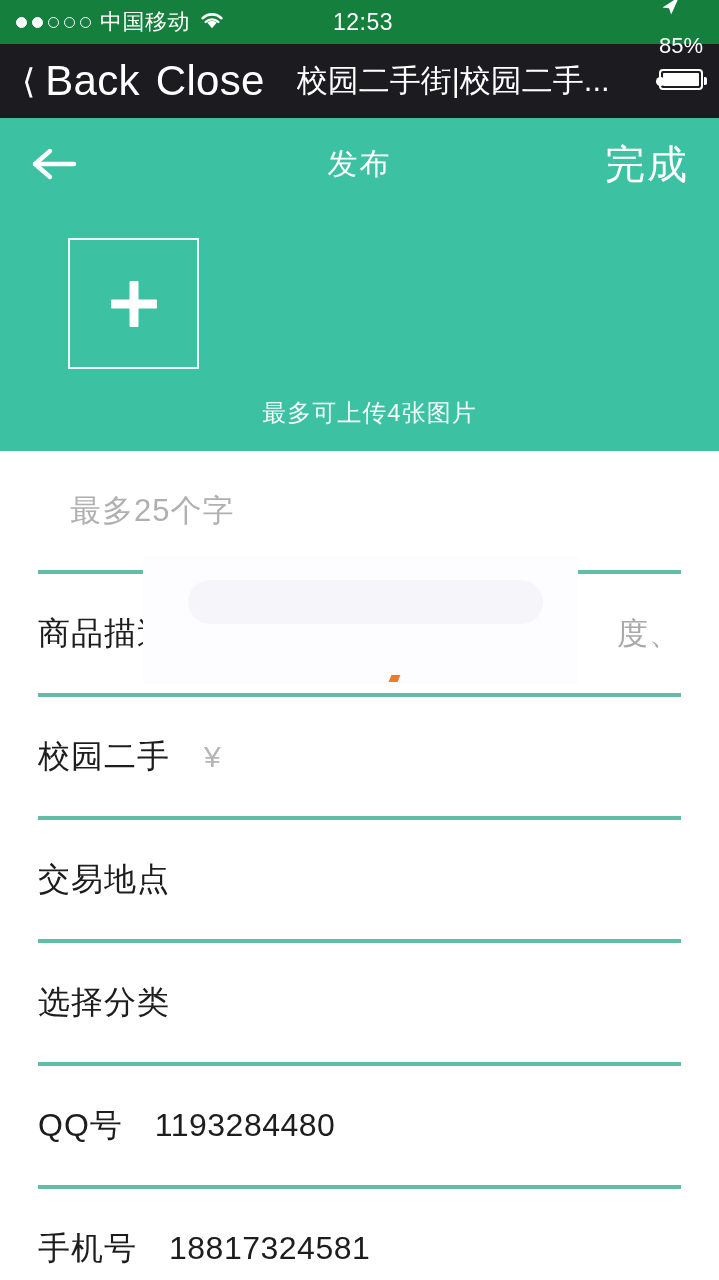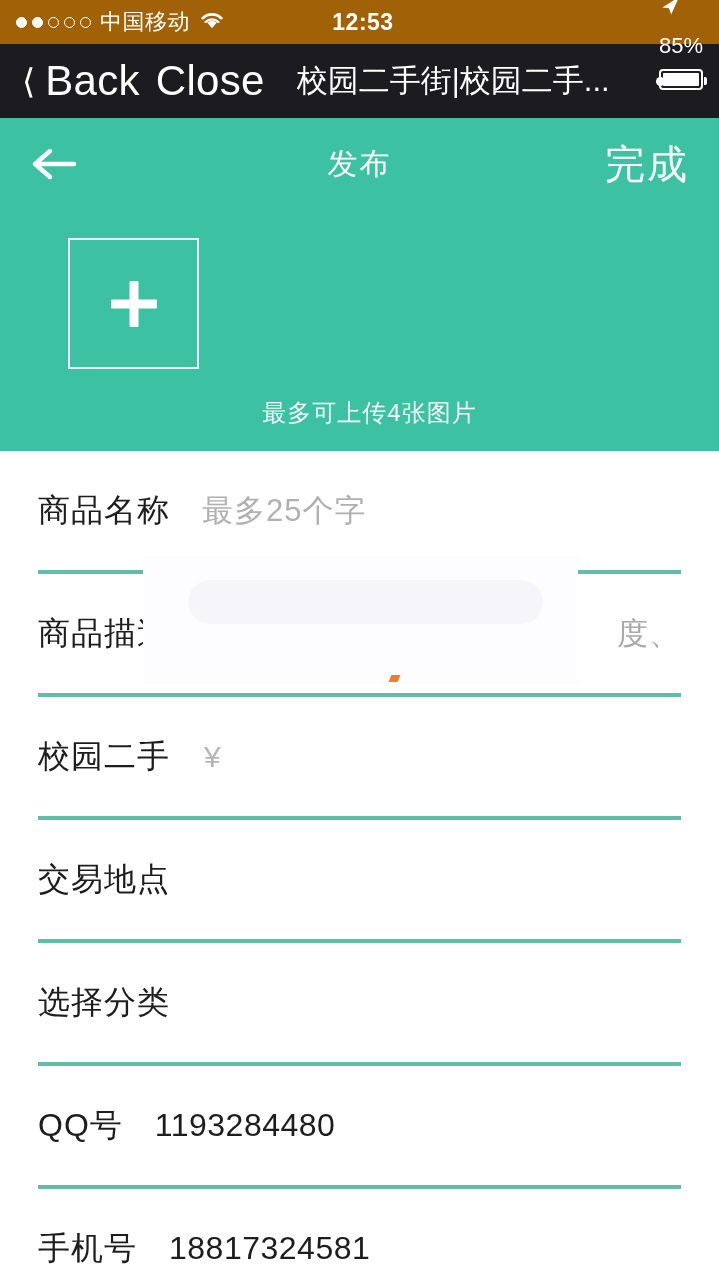--- a/index.html
+++ b/index.html
@@ -6,33 +6,33 @@
   html, body {
     width:719px; height:1280px;
     background:#ffffff;
     font-family:"Liberation Sans", "DejaVu Sans", sans-serif;
     overflow:hidden;
   }
   .phone { position:relative; width:719px; height:1280px; background:#fff; }
 
   
   .statusbar {
-    height:44px; background:#a16207; color:#fff;
+    height:44px; background:#15803d; color:#fff;
     display:flex; align-items:center; position:relative;
     padding:0 16px; font-size:23px;
   }
   .sb-left { display:flex; align-items:center; gap:9px; }
   .dots { display:flex; align-items:center; gap:5px; }
   .dot { width:11px; height:11px; border-radius:50%; border:1.6px solid #fff; }
   .dot.filled { background:#fff; }
   .carrier { font-size:22px; letter-spacing:.5px; }
   .wifi-icon { display:block; }
   .sb-center {
     position:absolute; left:0; right:0; text-align:center;
-    font-size:23px; font-weight:700; letter-spacing:.5px;
+    font-size:23px; font-weight:400; letter-spacing:.5px;
     pointer-events:none;
     padding-left:7px;
   }
   .sb-right {
     margin-left:auto; display:flex; gap:10px;
     position:relative; z-index:2;flex-direction:column;
   }
   .battery-pct { font-size:22px; }
   .battery {
     width:44px; height:21px; border:2px solid #fff; border-radius:4px;
@@ -214,21 +214,20 @@
   <div class="upload-panel">
     <div class="upload-box">
       <span class="plus"></span>
     </div>
     <div class="upload-hint">最多可上传4张图片</div>
   </div>
 
   <div class="form">
 
     <div class="field">
-      <span class="field-label">商品名称</span>
       <span class="field-placeholder">最多25个字</span>
     </div>
     <div class="divider"></div>
 
     <div class="desc-wrap">
       <div class="field field-desc">
         <span class="field-label">商品描述</span>
         <span class="desc-tail">度、</span>
       </div>
       <div class="divider"></div>

